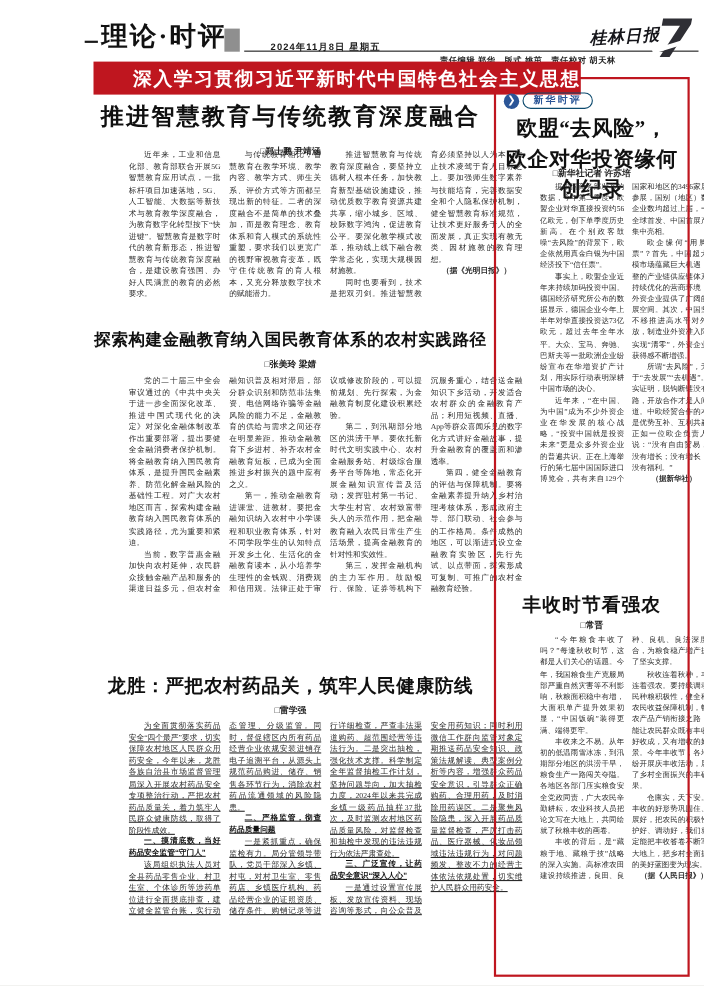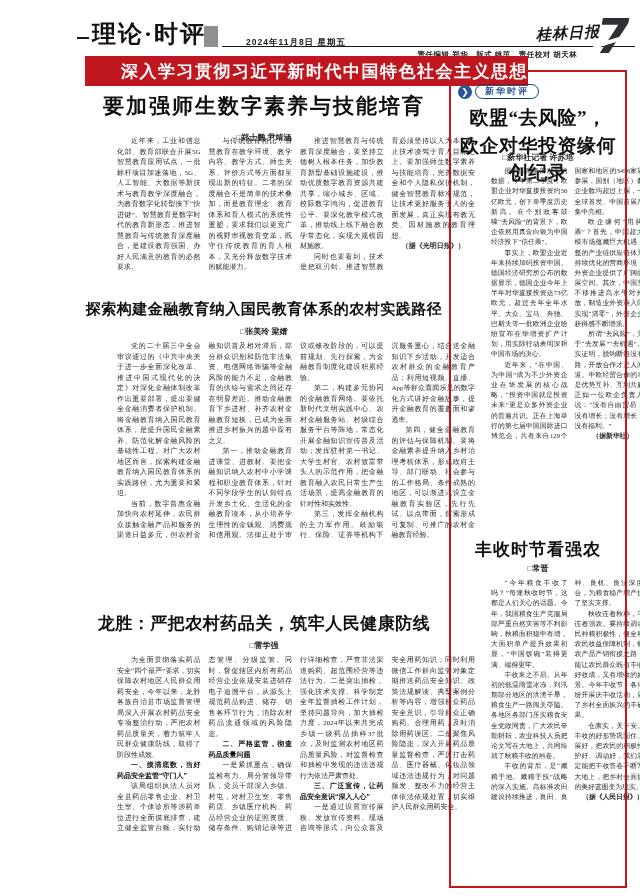--- a/index.html
+++ b/index.html
@@ -5,21 +5,21 @@
   html,body{margin:0;padding:0;background:#e8e8e6;}
   .page{position:relative;width:640px;height:896px;background:#ffffff;overflow:hidden;
         font-family:"Liberation Serif", serif;color:#222;}
   
   .hdr-dash{position:absolute;left:77px;top:37px;width:12px;height:2px;background:#1a1a1a;}
   .section-title{position:absolute;left:92px;top:22px;font:bold 24px/1 "Liberation Serif",serif;
         letter-spacing:2px;color:#111;}
   .hdr-block{position:absolute;left:204px;top:26px;width:14px;height:21px;background:#8f8f8f;}
   .hdr-date{position:absolute;left:226px;top:37px;font:bold 8.5px "Liberation Sans",sans-serif;color:#1a1a1a;letter-spacing:1px;margin-left:20px;}
   .hdr-rule{position:absolute;left:222px;top:46px;width:413px;height:1px;background:#1a1a1a;}
-  .hdr-editors{position:absolute;left:400px;top:50px;width:195px;text-align:center;
+  .hdr-editors{position:absolute;left:400px;top:50px;width:195px;text-align:left;
         font:bold 7.5px "Liberation Sans",sans-serif;color:#222;letter-spacing:.5px;}
   .masthead{position:absolute;left:536px;top:24px;font:bold italic 15px "DejaVu Serif",serif;
         color:#15151a;letter-spacing:1px;transform:rotate(-3deg);}
   .page-number{position:absolute;left:596px;top:8px;font:italic 900 48px "DejaVu Sans",sans-serif;color:#2f2f35;}
   .page-number-slash{position:absolute;left:592px;top:37px;width:54px;height:4px;background:#fff;
         transform:rotate(-17deg);z-index:3;}
   
   .banner{position:absolute;left:85px;top:56px;width:443px;height:30px;background:#bf161f;z-index:2;
         display:flex;align-items:center;justify-content:flex-end;}
   .banner span{color:#fff;font:bold 17px "Liberation Sans",sans-serif;letter-spacing:1.5px;}
@@ -39,21 +39,21 @@
   .t-smart{left:85px;top:92px;width:358px;font-size:21px;letter-spacing:2px;}
   .b-smart{left:85px;top:132px;width:358px;}
   .body-smart{left:85px;top:136px;width:358px;height:152px;}
   
   .t-fin{left:85px;top:300px;width:358px;font-size:15px;letter-spacing:.5px;}
   .b-fin{left:85px;top:326px;width:358px;}
   .body-fin{left:85px;top:341px;width:358px;height:260px;}
   
   .t-long{left:85px;top:612px;width:358px;font-size:17px;letter-spacing:.5px;}
   .b-long{left:85px;top:640px;width:358px;}
-  .body-long{left:85px;top:655px;width:358px;height:236px;}
+  .body-long{left:85px;top:655px;width:358px;height:236px;text-decoration:underline;}
   
   .eu-badge{position:absolute;left:458px;top:84px;display:flex;align-items:center;z-index:2;}
   .badge-circle{width:14px;height:14px;border-radius:50%;background:#2b5597;color:#fff;
         font:bold 9px/14px "DejaVu Sans",sans-serif;text-align:center;}
   .badge-pill{margin-left:3px;border:1px solid #0c4a6e;border-radius:8px;color:#2b5597;
         font:bold 9px/1 "Liberation Sans",sans-serif;letter-spacing:2px;padding:2px 9px;}
   .t-eu{left:453px;top:104px;width:170px;font-size:19px;letter-spacing:.5px;line-height:1.45;}
   .b-eu{left:453px;top:152px;width:170px;}
   .body-eu{left:459px;top:166px;width:160px;height:352px;font-size:6.8px;column-gap:7px;}
   .t-harvest{left:453px;top:538px;width:170px;font-size:17px;letter-spacing:1px;}
@@ -74,37 +74,37 @@
   <div class="masthead">桂林日报</div>
   <div class="page-number">7</div>
   <div class="page-number-slash"></div>
 
   <div class="banner">
     <span>深入学习贯彻习近平新时代中国特色社会主义思想</span>
   </div>
 
   <div class="red-box"></div>
 
-  <div class="a-title t-smart">要加强师生数字素养与技能培育</div>
+  <div class="a-title t-smart">推进智慧教育与传统教育深度融合</div>
   <div class="a-byline b-smart">□郑士鹏  尹靖涵</div>
   <div class="a-body cols4 body-smart">
     <p>近年来，工业和信息化部、教育部联合开展5G智慧教育应用试点，一批标杆项目加速落地，5G、人工智能、大数据等新技术与教育教学深度融合，为教育数字化转型按下“快进键”。智慧教育是数字时代的教育新形态，推进智慧教育与传统教育深度融合，是建设教育强国、办好人民满意的教育的必然要求。</p>
     <p>与传统教育相比，智慧教育在教学环境、教学内容、教学方式、师生关系、评价方式等方面都呈现出新的特征。二者的深度融合不是简单的技术叠加，而是教育理念、教育体系和育人模式的系统性重塑，要求我们以更宽广的视野审视教育变革，既守住传统教育的育人根本，又充分释放数字技术的赋能潜力。</p>
     <p>推进智慧教育与传统教育深度融合，要坚持立德树人根本任务，加快教育新型基础设施建设，推动优质数字教育资源共建共享，缩小城乡、区域、校际数字鸿沟，促进教育公平。要深化教学模式改革，推动线上线下融合教学常态化，实现大规模因材施教。</p>
     <p>同时也要看到，技术是把双刃剑。推进智慧教育必须坚持以人为本，防止技术凌驾于育人目标之上。要加强师生数字素养与技能培育，完善数据安全和个人隐私保护机制，健全智慧教育标准规范，让技术更好服务于人的全面发展，真正实现有教无类、因材施教的教育理想。</p>
     <p class="attr">（据《光明日报》）</p>
   </div>
 
   <div class="a-title t-fin">探索构建金融教育纳入国民教育体系的农村实践路径</div>
   <div class="a-byline b-fin">□张美玲  梁婧</div>
   <div class="a-body cols4 body-fin">
     <p>党的二十届三中全会审议通过的《中共中央关于进一步全面深化改革、推进中国式现代化的决定》对深化金融体制改革作出重要部署，提出要健全金融消费者保护机制。将金融教育纳入国民教育体系，是提升国民金融素养、防范化解金融风险的基础性工程。对广大农村地区而言，探索构建金融教育纳入国民教育体系的实践路径，尤为重要和紧迫。</p>
     <p>当前，数字普惠金融加快向农村延伸，农民群众接触金融产品和服务的渠道日益多元，但农村金融知识普及相对滞后，部分群众识别和防范非法集资、电信网络诈骗等金融风险的能力不足，金融教育的供给与需求之间还存在明显差距。推动金融教育下乡进村、补齐农村金融教育短板，已成为全面推进乡村振兴的题中应有之义。</p>
     <p>第一，推动金融教育进课堂、进教材。要把金融知识纳入农村中小学课程和职业教育体系，针对不同学段学生的认知特点开发乡土化、生活化的金融教育读本，从小培养学生理性的金钱观、消费观和信用观。法律正处于审议或修改阶段的，可以提前规划、先行探索，为金融教育制度化建设积累经验。</p>
-    <p>第二，构建多元协同的金融教育网络。要依托新时代文明实践中心、农村金融服务站、村级综合服务平台等阵地，常态化开展金融知识宣传普及活动；发挥驻村第一书记、大学生村官、农村致富带头人的示范作用，把金融教育融入农民日常生产生活场景，提高金融教育的针对性和实效性。</p>
+    <p>第二，到汛期部分地区的洪涝干旱。要依托新时代文明实践中心、农村金融服务站、村级综合服务平台等阵地，常态化开展金融知识宣传普及活动；发挥驻村第一书记、大学生村官、农村致富带头人的示范作用，把金融教育融入农民日常生产生活场景，提高金融教育的针对性和实效性。</p>
     <p>第三，发挥金融机构的主力军作用。鼓励银行、保险、证券等机构下沉服务重心，结合送金融知识下乡活动，开发适合农村群众的金融教育产品；利用短视频、直播、App等群众喜闻乐见的数字化方式讲好金融故事，提升金融教育的覆盖面和渗透率。</p>
     <p>第四，健全金融教育的评估与保障机制。要将金融素养提升纳入乡村治理考核体系，形成政府主导、部门联动、社会参与的工作格局。条件成熟的地区，可以渐进式设立金融教育实验区，先行先试、以点带面，探索形成可复制、可推广的农村金融教育经验。</p>
   </div>
 
   <div class="a-title t-long">龙胜：严把农村药品关，筑牢人民健康防线</div>
   <div class="a-byline b-long">□雷学强</div>
   <div class="a-body cols4 body-long">
     <p>为全面贯彻落实药品安全“四个最严”要求，切实保障农村地区人民群众用药安全，今年以来，龙胜各族自治县市场监督管理局深入开展农村药品安全专项整治行动，严把农村药品质量关，着力筑牢人民群众健康防线，取得了阶段性成效。</p>
     <p class="subhead">一、摸清底数，当好药品安全监管“守门人”</p>
     <p>该局组织执法人员对全县药品零售企业、村卫生室、个体诊所等涉药单位进行全面摸底排查，建立健全监管台账，实行动态管理、分级监管。同时，督促辖区内所有药品经营企业依规安装进销存电子追溯平台，从源头上规范药品购进、储存、销售各环节行为，消除农村药品流通领域的风险隐患。</p>

